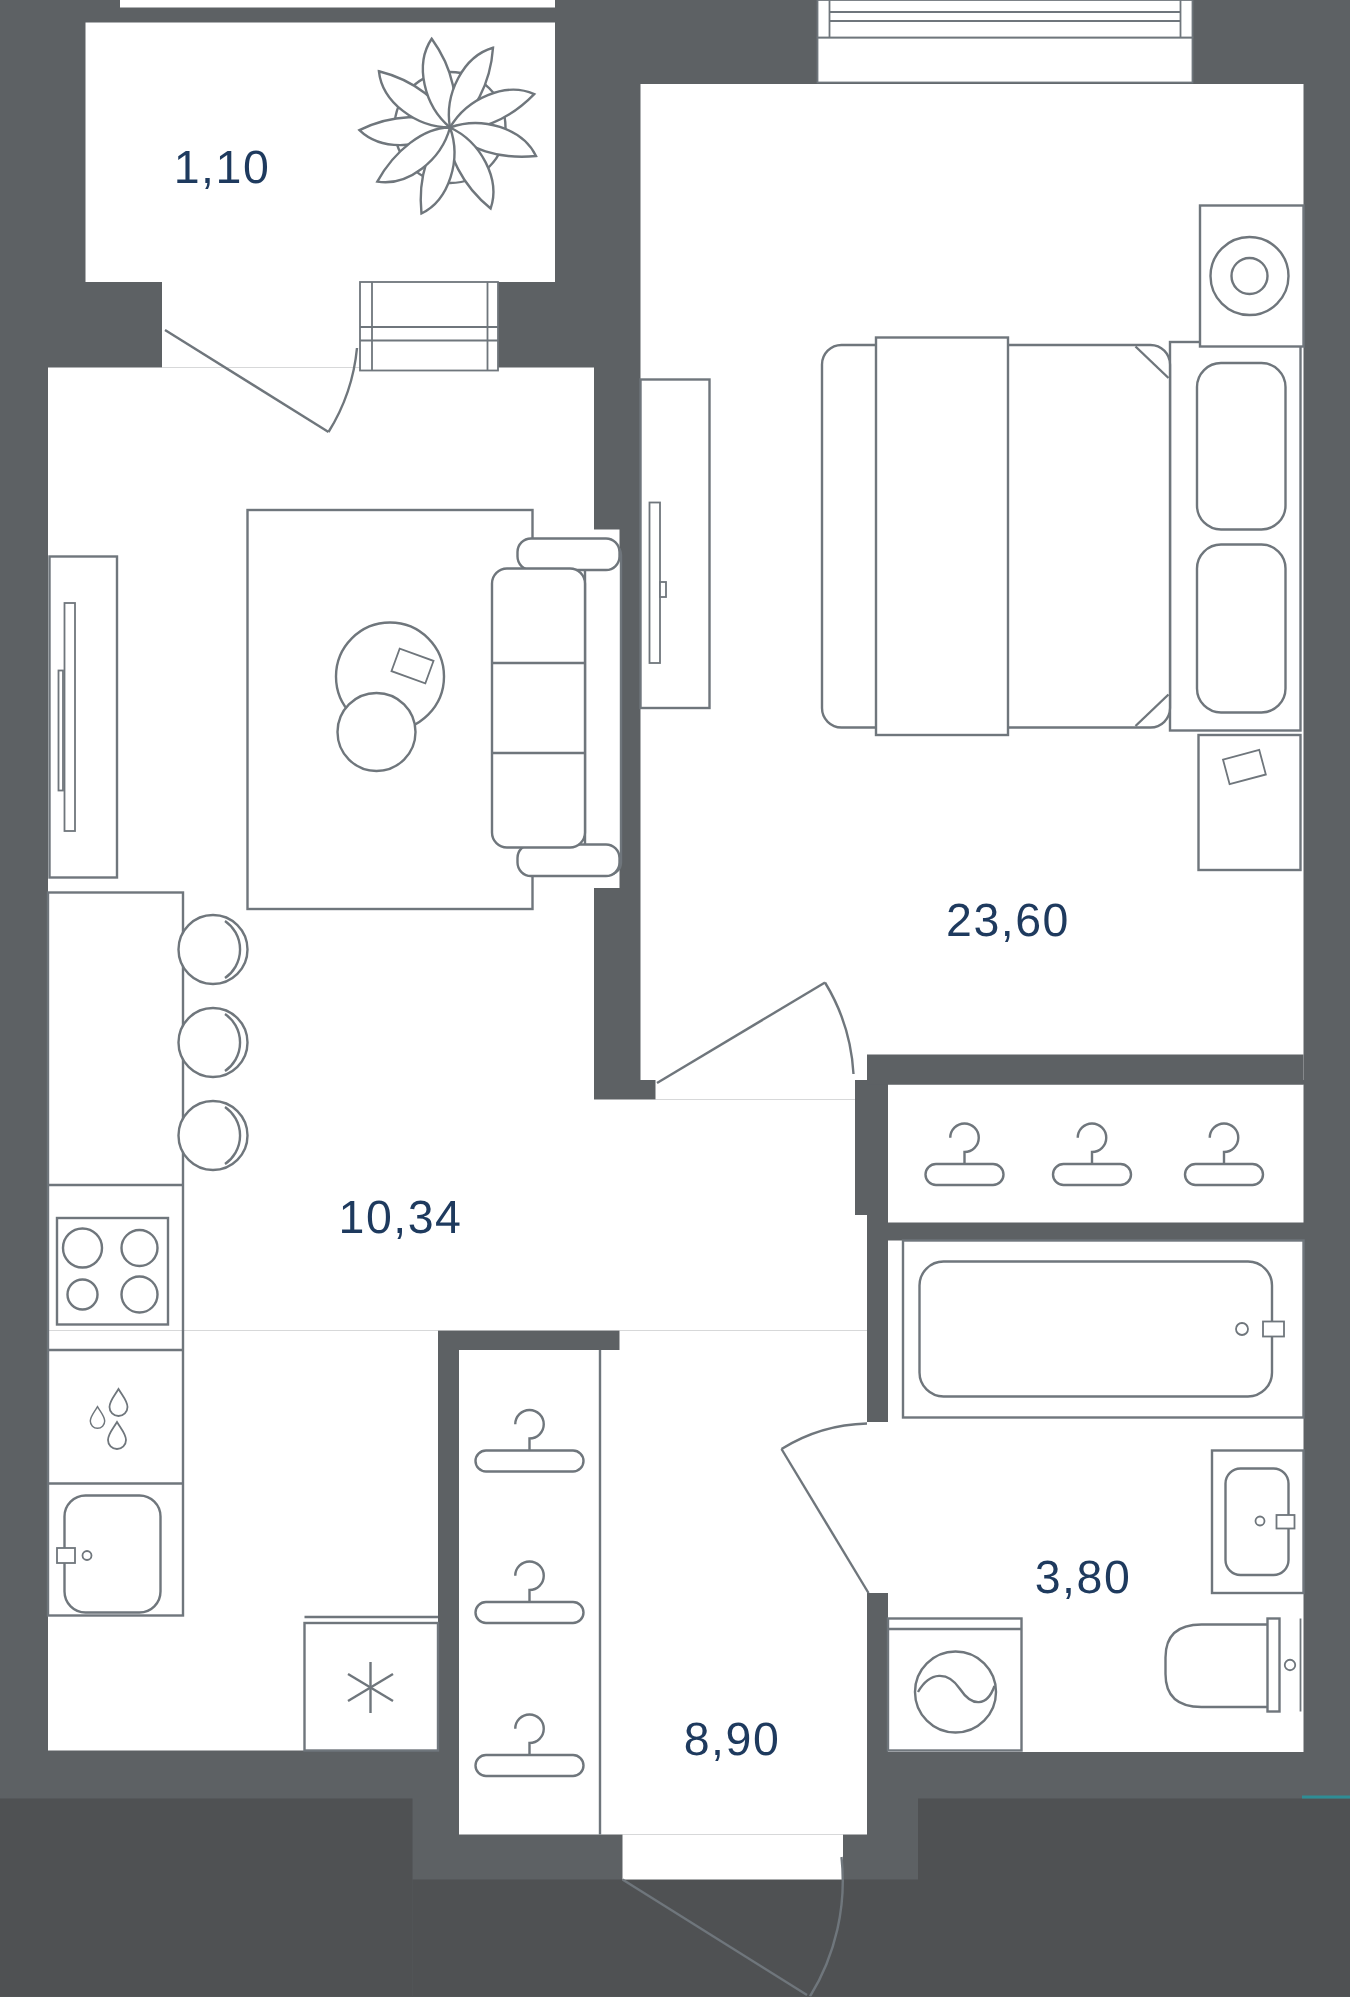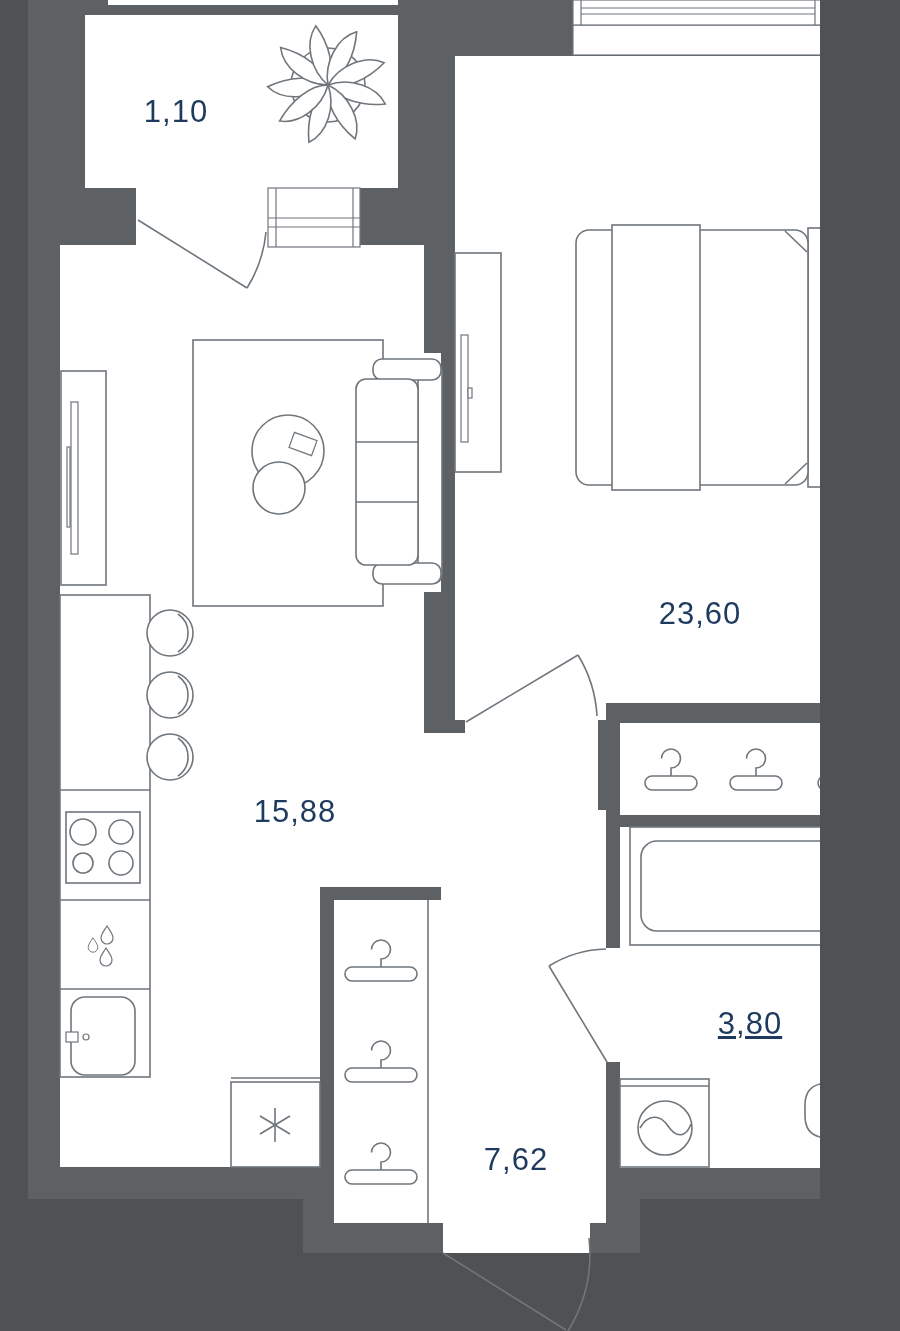--- a/index.html
+++ b/index.html
@@ -4,22 +4,22 @@
 <style>
   :root{
     --c-wall:#5d6164;
     --c-outside:#4f5153;
     --c-room:#ffffff;
     --c-line:#6f767c;
     --c-label:#1e3a5e;
     --c-artifact:#2f8d95;
   }
   html,body{margin:0;padding:0;background:#4f5153;}
-  #stage{position:relative;width:792px;height:1331px;overflow:hidden;
-         font-family:"Liberation Sans", sans-serif;margin-left:28px;}
+  #stage{position:relative;width:900px;height:1331px;overflow:hidden;
+         font-family:"Liberation Sans", sans-serif;}
   #plan-svg{position:absolute;left:0;top:0;}
   .wall{fill:var(--c-wall);}
   .outside{fill:var(--c-outside);}
   .room{fill:var(--c-room);}
   .ln{fill:none;stroke:var(--c-line);stroke-width:1.6;}
   .lnf{fill:var(--c-room);stroke:var(--c-line);stroke-width:1.6;}
   .thin{stroke-width:1.2;}
   .artifact{stroke:var(--c-artifact);stroke-width:2;}
   .room-label{position:absolute;transform:translate(-50%,-50%);
       color:var(--c-label);font-size:31px;letter-spacing:1px;font-weight:400;
@@ -271,16 +271,16 @@
     <g>
       <path class="lnf" d="M 846 1083 L 801 1083 Q 777 1083 777 1105 L 777 1116 Q 777 1138 801 1138 L 846 1138 Z"></path>
       <rect class="lnf" x="845" y="1079" width="8" height="62"></rect>
       <circle class="ln thin" cx="860" cy="1110" r="3.5"></circle>
       <line class="ln thin" x1="867" y1="1079" x2="867" y2="1141"></line>
     </g>
   </svg>
 
   <div class="room-label" style="left:148px;top:112px;">1,10</div>
   <div class="room-label" style="left:672px;top:614px;">23,60</div>
-  <div class="room-label" style="left:267px;top:812px;">15,88</div>
-  <div class="room-label" style="left:722px;top:1024px;text-decoration:underline;">3,80</div>
-  <div class="room-label" style="left:488px;top:1160px;">7,62</div>
+  <div class="room-label" style="left:267px;top:812px;">10,34</div>
+  <div class="room-label" style="left:722px;top:1052px;">3,80</div>
+  <div class="room-label" style="left:488px;top:1160px;">8,90</div>
 </div>
 
 </body></html>

